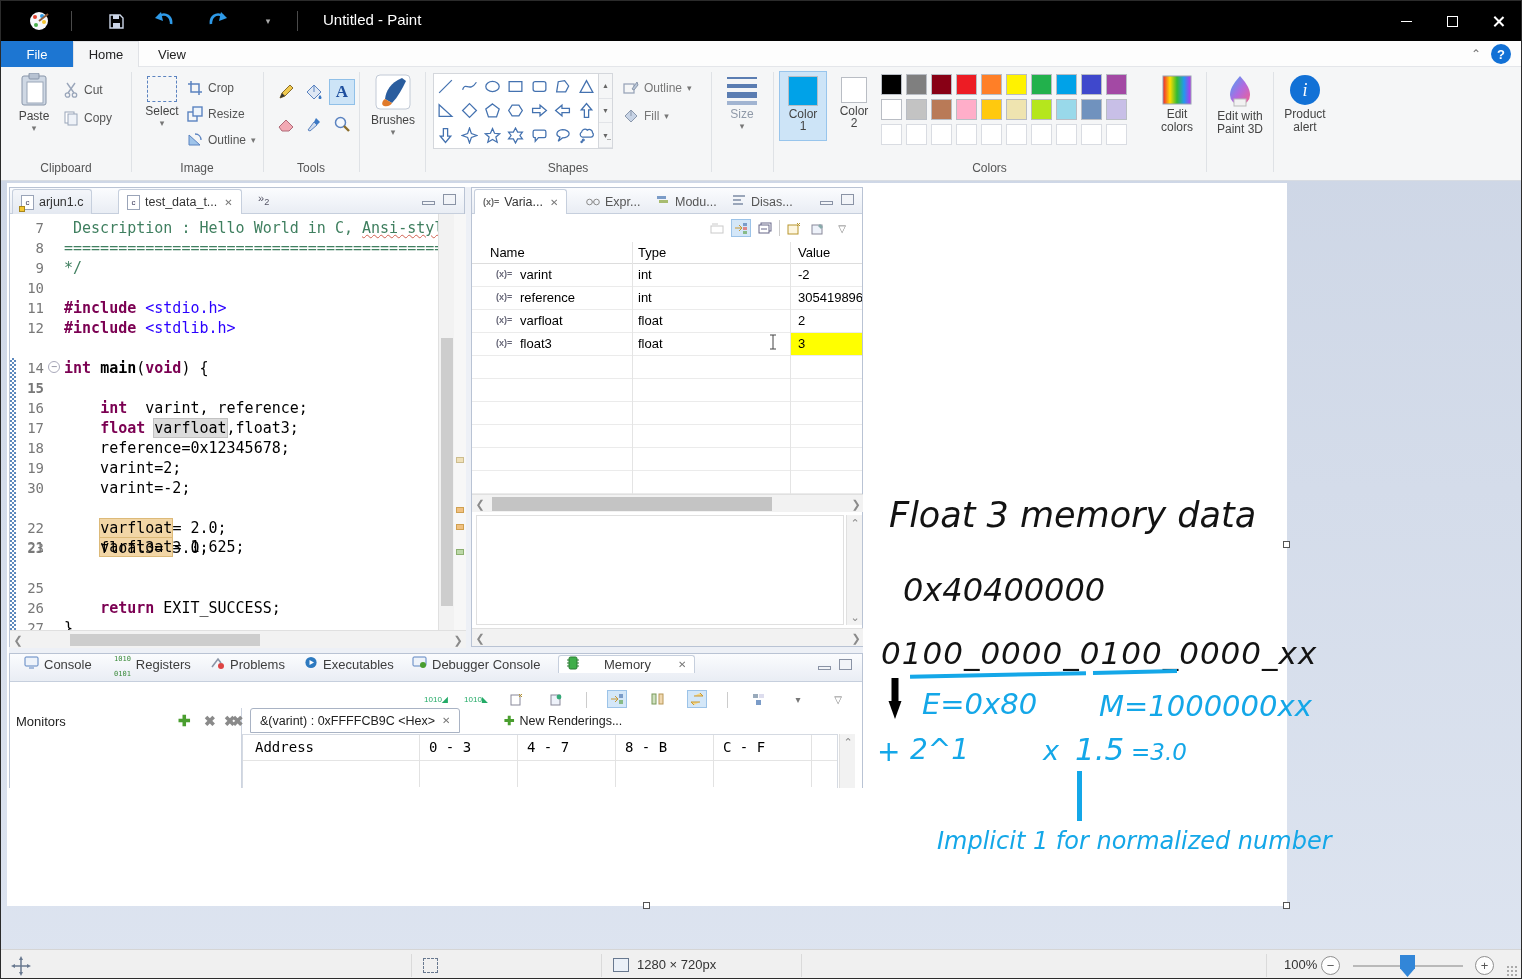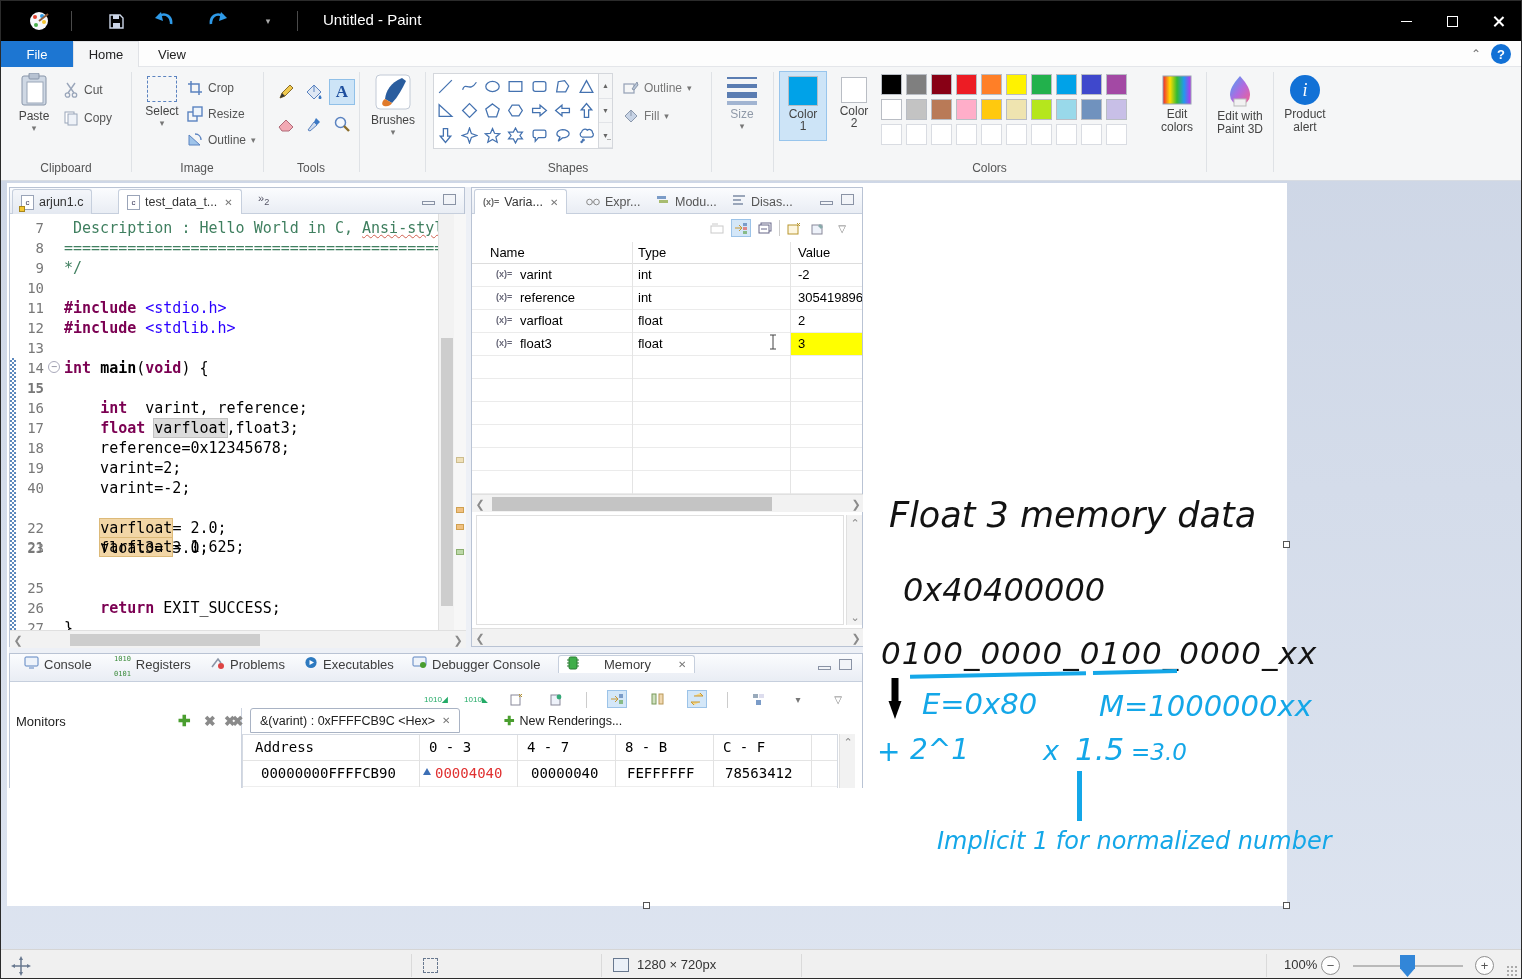--- a/index.html
+++ b/index.html
@@ -510,28 +510,27 @@
           </div>
         </div>
         <div id="code-area" style="position:absolute;left:0;top:26px;width:428px;height:416px;overflow:hidden">
           <div style="position:absolute;left:0;top:144px;width:6px;height:272px;background-image:conic-gradient(#5d89bd 25%,#fff 25% 50%,#5d89bd 50% 75%,#fff 75%);background-size:4px 4px"></div>
         <div class="code-row" style="top: 4px;"><span class="ln">7</span><span class="ctext"><span class="tk-c"> Description : Hello World in C, </span><span class="tk-c tk-sp">Ansi-styl</span></span></div>
             <div class="code-row" style="top: 24px;"><span class="ln">8</span><span class="ctext"><span class="tk-c">==================================================</span></span></div>
             <div class="code-row" style="top: 44px;"><span class="ln">9</span><span class="ctext"><span class="tk-c">*/</span></span></div>
             <div class="code-row" style="top: 64px;"><span class="ln">10</span><span class="ctext"></span></div>
             <div class="code-row" style="top: 84px;"><span class="ln">11</span><span class="ctext"><span class="tk-k">#include</span><span class="tk-p"> </span><span class="tk-s">&lt;stdio.h&gt;</span></span></div>
             <div class="code-row" style="top: 104px;"><span class="ln">12</span><span class="ctext"><span class="tk-k">#include</span><span class="tk-p"> </span><span class="tk-s">&lt;stdlib.h&gt;</span></span></div>
-            <div class="code-row" style="top: 124px;"><span class="ln">13</span><span class="ctext"></span></div>
             <div class="code-row" style="top: 144px;"><span class="ln">14</span><span class="fold">−</span><span class="ctext"><span class="tk-k">int</span><span class="tk-p"> </span><span class="tk-b">main</span><span class="tk-p">(</span><span class="tk-k">void</span><span class="tk-p">) {</span></span></div>
             <div class="code-row" style="top: 164px; font-weight: bold;"><span class="ln">15</span><span class="ctext"></span></div>
             <div class="code-row" style="top: 184px;"><span class="ln">16</span><span class="ctext"><span class="tk-p">    </span><span class="tk-k">int</span><span class="tk-p">  varint, reference;</span></span></div>
             <div class="code-row" style="top: 204px;"><span class="ln">17</span><span class="ctext"><span class="tk-p">    </span><span class="tk-k">float</span><span class="tk-p"> </span><span class="tk-p tk-occ">varfloat</span><span class="tk-p">,float3;</span></span></div>
             <div class="code-row" style="top: 224px;"><span class="ln">18</span><span class="ctext"><span class="tk-p">    reference=0x12345678;</span></span></div>
             <div class="code-row" style="top: 244px;"><span class="ln">19</span><span class="ctext"><span class="tk-p">    varint=2;</span></span></div>
-            <div class="code-row" style="top: 264px;"><span class="ln">40</span><span class="ctext"><span class="tk-p">    varint=-2;</span></span></div>
+            <div class="code-row" style="top: 264px;"><span class="ln">30</span><span class="ctext"><span class="tk-p">    varint=-2;</span></span></div>
             <div class="code-row" style="top: 284px; margin-top: 39px;"><span class="ln">21</span><span class="ctext"><span class="tk-p">    </span><span class="tk-p tk-wocc">varfloat</span><span class="tk-p">= 1.625;</span></span></div>
             <div class="code-row" style="top: 304px;"><span class="ln">22</span><span class="ctext"><span class="tk-p">    </span><span class="tk-p tk-wocc">varfloat</span><span class="tk-p">= 2.0;</span></span></div>
             <div class="code-row" style="top: 324px;"><span class="ln">23</span><span class="ctext"><span class="tk-p">    float3= 3.0;</span></span></div>
             <div class="code-row" style="top: 364px;"><span class="ln">25</span><span class="ctext"></span></div>
             <div class="code-row" style="top: 384px;"><span class="ln">26</span><span class="ctext"><span class="tk-p">    </span><span class="tk-k">return</span><span class="tk-p"> EXIT_SUCCESS;</span></span></div>
             <div class="code-row" style="top: 404px;"><span class="ln">27</span><span class="ctext"><span class="tk-p">}</span></span></div>
           </div>
 
         <div class="scroll-v" style="left:428px;top:26px;width:16px;height:416px">
           <div class="thumb" style="left:2px;top:124px;width:12px;height:268px"></div>
@@ -799,28 +798,20 @@
             <span>New Renderings...</span>
           </div>
 
           <div class="mono" style="position:absolute;left:0;top:26px;width:596px;height:60px;border:1px solid #d5dae2;background:#fff;font-size:14px">
             <div style="position:absolute;left:0;top:0;width:100%;height:26px;border-bottom:1px solid #e4e4e4" id="mem-header">
                 <span style="position: absolute; left: 12px; top: 4px;">Address</span>
                 <span style="position: absolute; left: 186px; top: 4px;">0 - 3</span>
                 <span style="position: absolute; left: 284px; top: 4px;">4 - 7</span>
                 <span style="position: absolute; left: 382px; top: 4px;">8 - B</span>
                 <span style="position: absolute; left: 480px; top: 4px;">C - F</span>
-              </div>
-            <div style="position:absolute;left:0;top:26px;width:100%;height:26px;border-bottom:1px solid #eee" id="mem-row">
-                <span style="position:absolute;left:18px;top:4px">00000000FFFFCB90</span>
-                <span style="position:absolute;left:180px;top:7px;width:0;height:0;border-bottom:7px solid #3d6fb5;border-left:4px solid transparent;border-right:4px solid transparent"></span>
-                <span style="position:absolute;left:192px;top:4px;color:#e03030">00004040</span>
-                <span style="position:absolute;left:288px;top:4px">00000040</span>
-                <span style="position:absolute;left:384px;top:4px">FEFFFFFF</span>
-                <span style="position:absolute;left:482px;top:4px">78563412</span>
               </div>
             <div class="memcolsep" style="left:176px;height:52px"></div>
             <div class="memcolsep" style="left:274px;height:52px"></div>
             <div class="memcolsep" style="left:372px;height:52px"></div>
             <div class="memcolsep" style="left:470px;height:52px"></div>
             <div class="memcolsep" style="left:568px;height:52px"></div>
           </div>
           <div class="scroll-v" style="left:597px;top:26px;width:16px;height:60px">
             <div class="sarr" style="top:0;left:0">⌃</div>
           </div>

